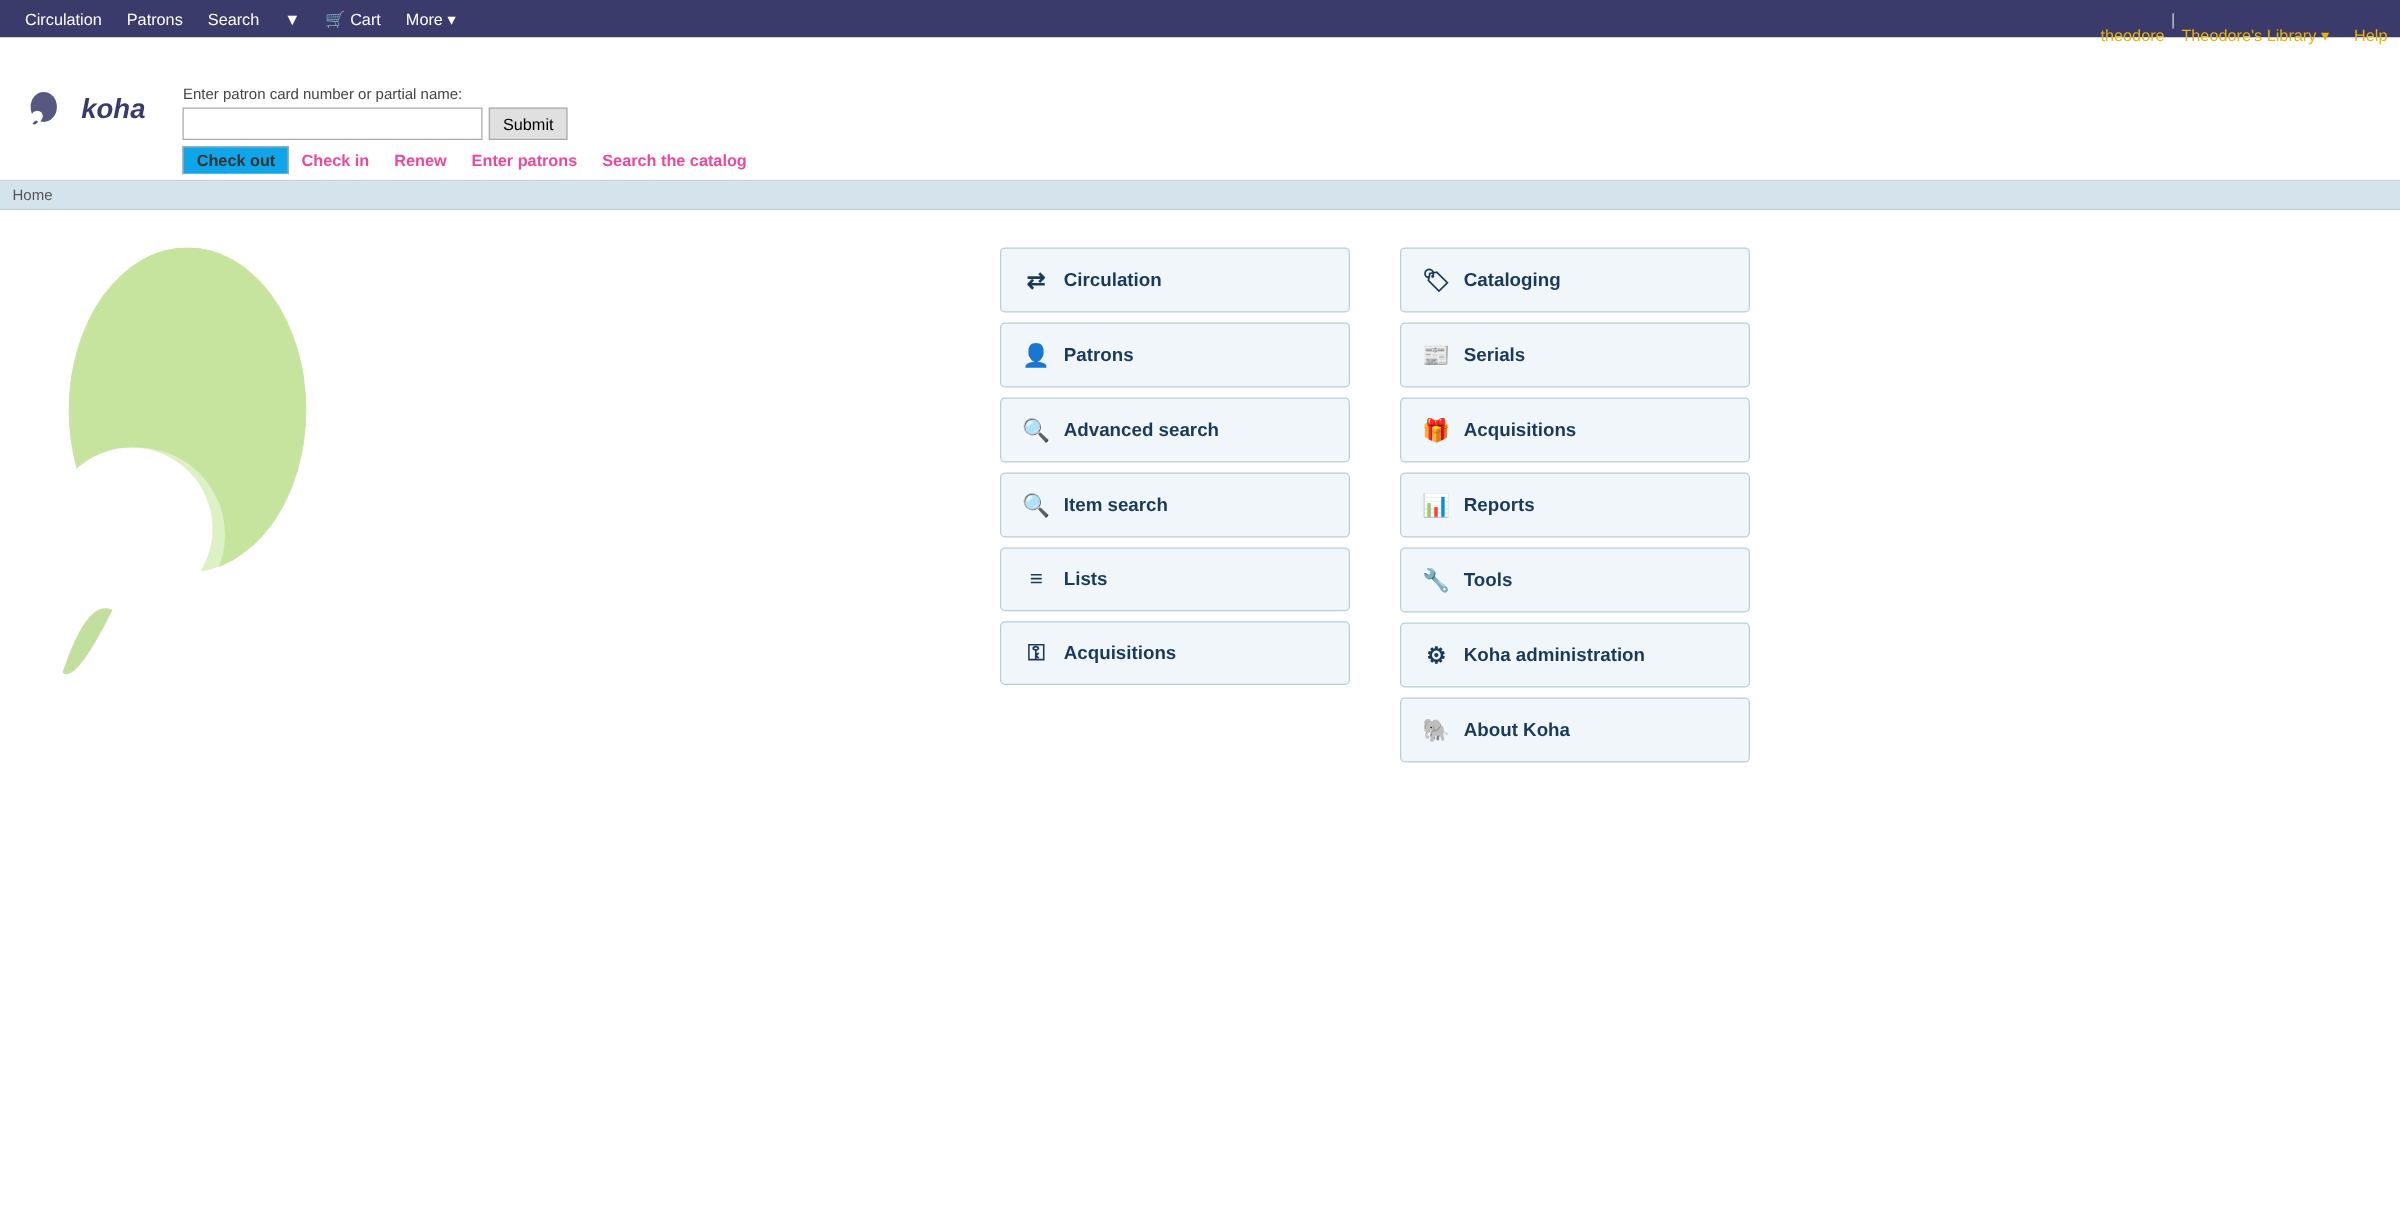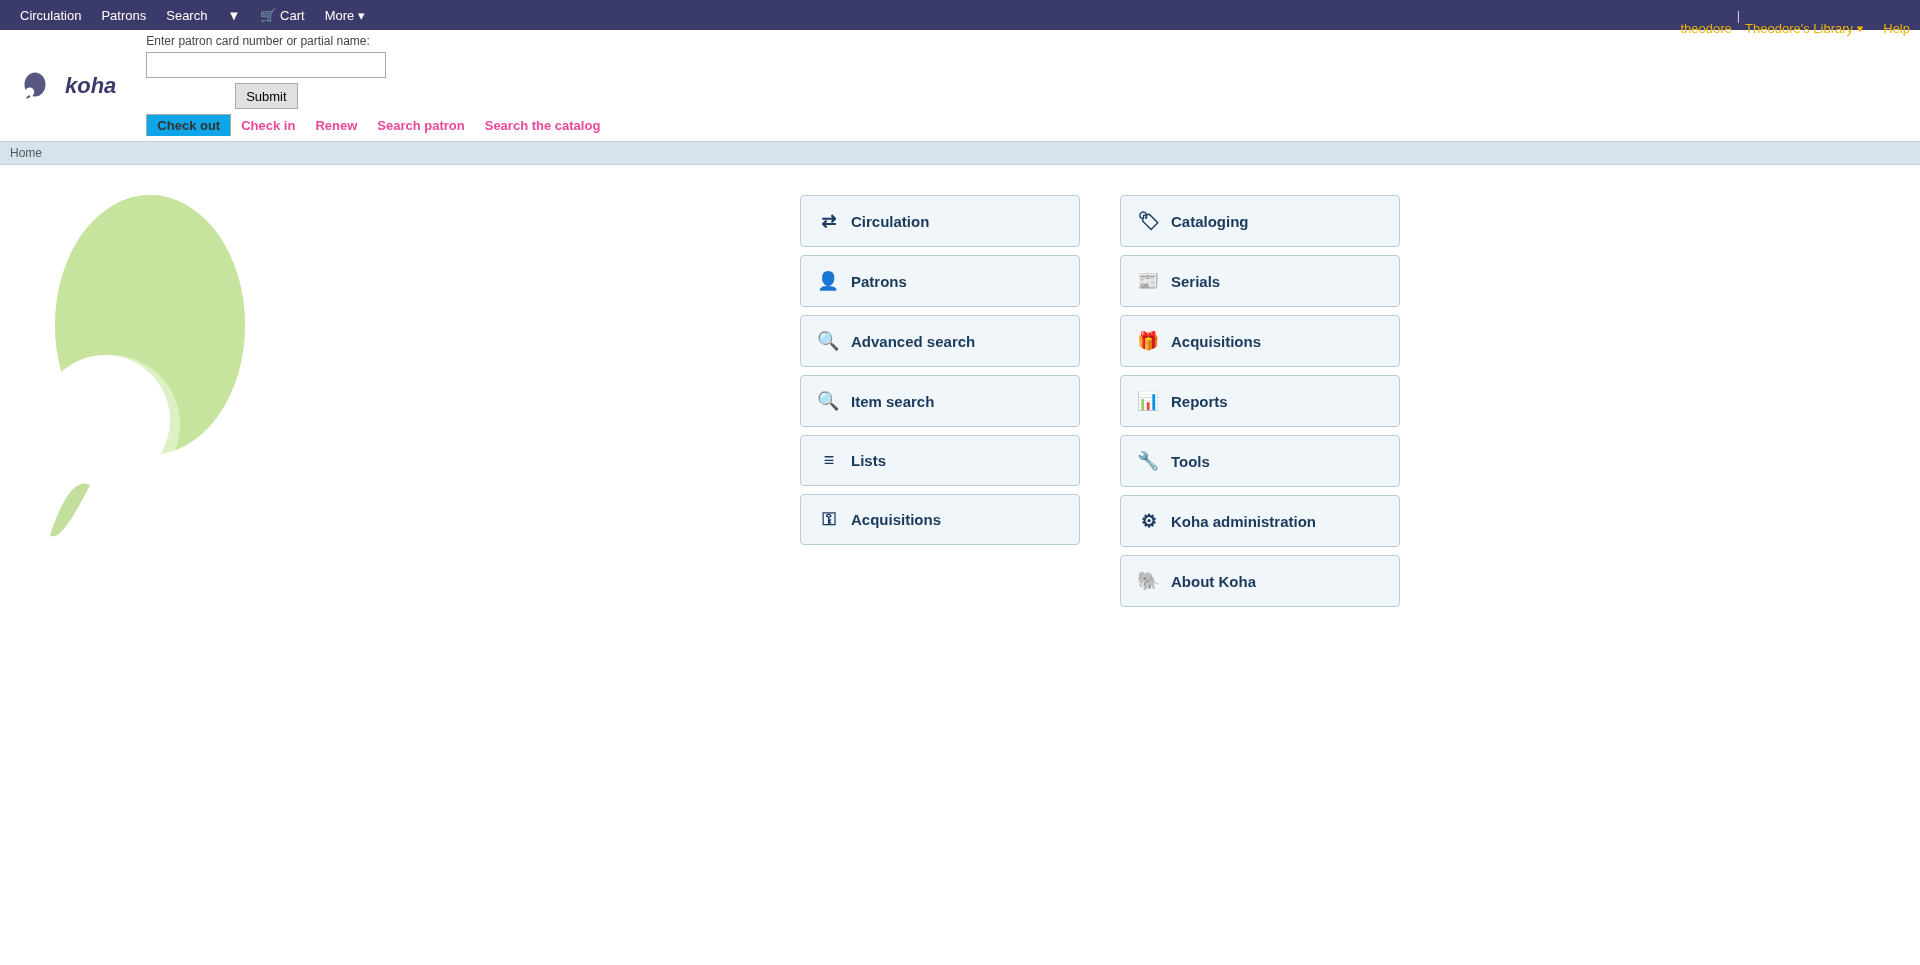--- a/index.html
+++ b/index.html
@@ -38,23 +38,24 @@
     }
 
     
     #secondary-bar {
       background: #e8f0f5;
       border-bottom: 1px solid #cdd9e0;
       padding: 6px 10px 4px 10px;
       display: flex;
       align-items: flex-start;
       flex-direction: column;
+      margin-top: 34px;
     }
     #patron-label { font-size: 12px; color: #444; margin-bottom: 4px; }
-    #patron-form { display: flex; align-items: center; gap: 5px; flex-direction: column; }
+    #patron-form { display: flex; align-items: center; gap: 5px; }
     #patron-input {
       width: 240px;
       height: 26px;
       border: 1px solid #aaa;
       padding: 2px 5px;
       font-size: 13px;
     }
     #submit-btn {
       background: #e0e0e0;
       border: 1px solid #aaa;
@@ -216,21 +217,21 @@
     <div id="patron-label">Enter patron card number or partial name:</div>
     <div id="patron-form">
       <input id="patron-input" type="text" placeholder="" style="">
       <button id="submit-btn">Submit</button>
     </div>
 
     <div id="checkout-tabs">
     <a class="tab-item active">Check out</a>
         <a class="tab-item">Check in</a>
         <a class="tab-item">Renew</a>
-        <a class="tab-item">Search patron</a>
+        <a class="tab-item">Enter patrons</a>
         <a class="tab-item">Search the catalog</a>
       </div>
   </div>
 </div>
 
 <div id="breadcrumb">Home</div>
 
 <div id="main-content">
 
   <div id="left-decoration">

